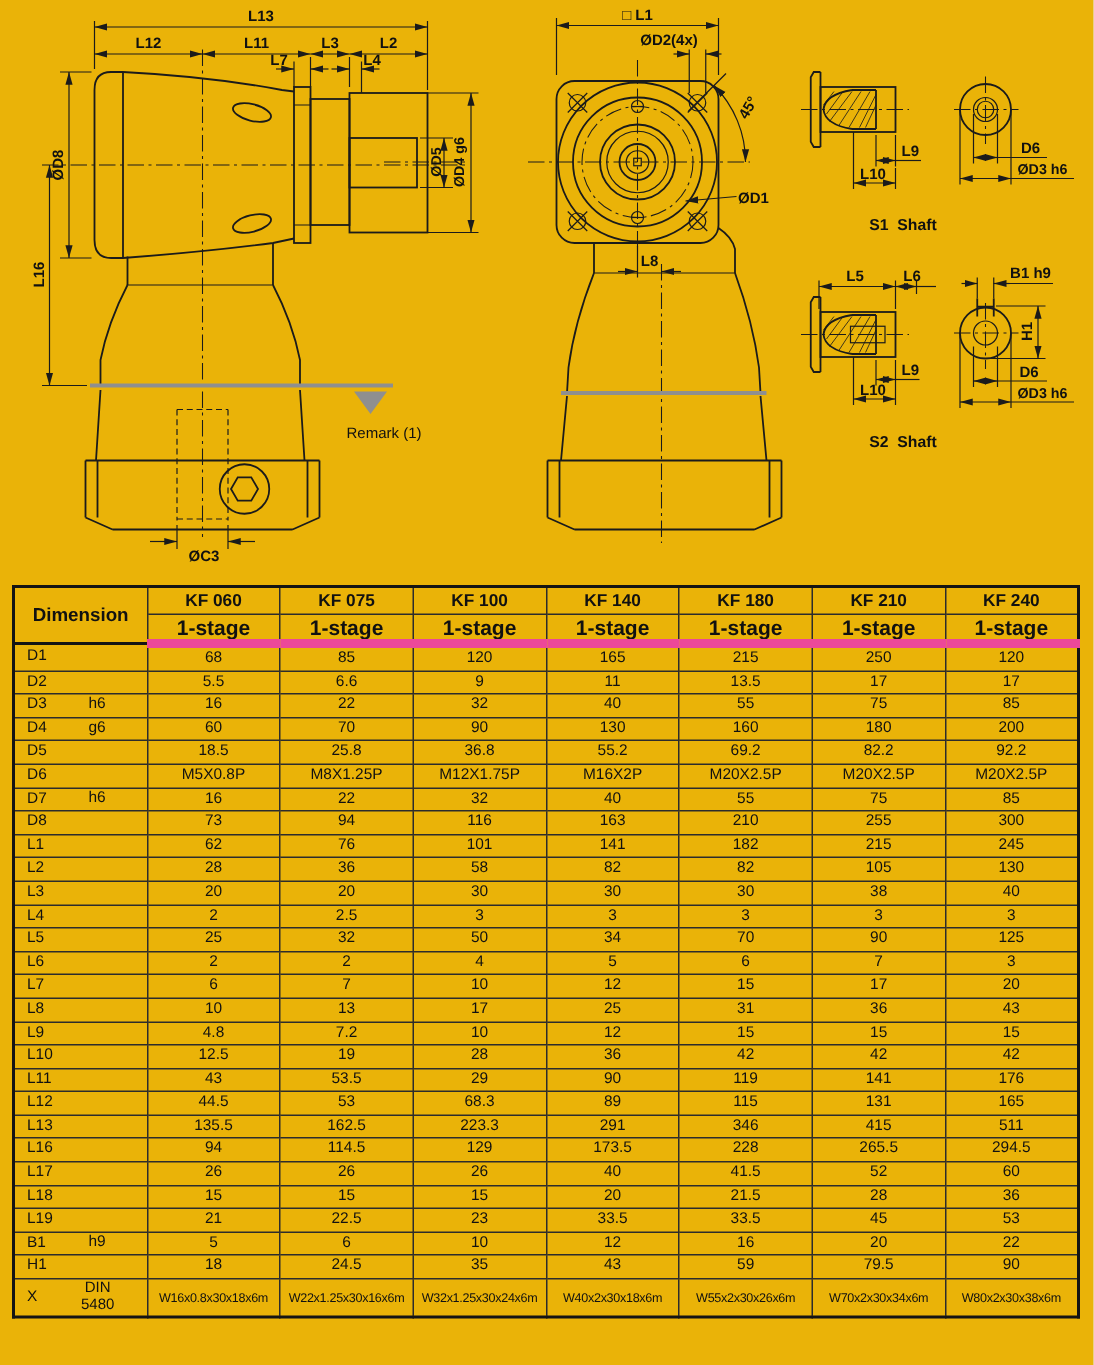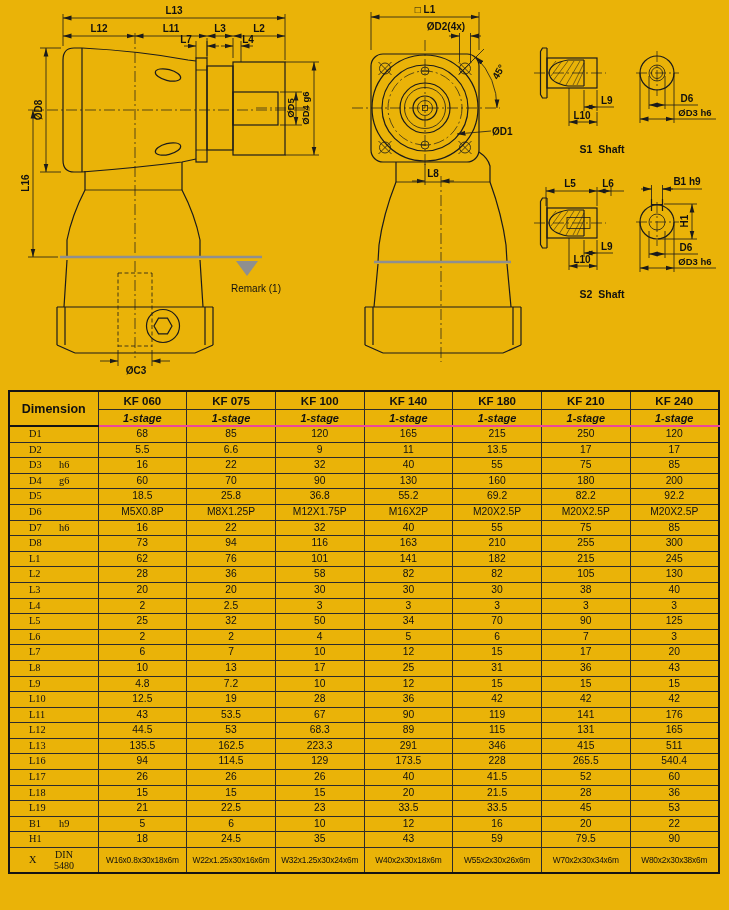--- a/index.html
+++ b/index.html
@@ -18,24 +18,24 @@
   .hl{fill:none;stroke:#1b1b1b;stroke-width:0.8;stroke-dasharray:4 2.5;}
   .gl{fill:none;stroke:#8f8f8f;stroke-width:2.6;}
   .ht{fill:none;stroke:#1b1b1b;stroke-width:0.55;}
 
   .tblwrap{position:absolute;left:8px;top:390px;}
   table{border-collapse:collapse;table-layout:fixed;width:710px;border:2px solid #141414;}
   th,td{border:1px solid #2c2c2c;padding:0;text-align:center;vertical-align:middle;
         font-family:"Liberation Sans",sans-serif;overflow:hidden;}
   thead th{font-weight:bold;}
   th.kf{font-size:11.5px;height:17px;}
-  th.stage{font-size:11px;height:15px;border-bottom:2px solid #ec4899;font-style:italic;}
+  th.stage{font-size:14px;height:15px;border-bottom:6px solid #ec4899;}
   th.dimh{font-size:12.5px;border-bottom:2px solid #141414;}
   tbody td{font-size:10.3px;height:14.6px;line-height:14.6px;}
-  td.dim{position:relative;text-align:left;padding-left:19px;font-family:Liberation Serif, serif;}
+  td.dim{position:relative;text-align:left;padding-left:8px;}
   td.dim .dt{position:absolute;left:49px;top:50%;transform:translateY(-50%);}
   tr.xrow td{height:24px;}
   tr.xrow td.val{font-size:8.4px;letter-spacing:-0.2px;}
   tr.xrow td.dim .dt{left:44px;white-space:pre-line;line-height:10.5px;font-size:10px;text-align:center;}
   .footnote{position:absolute;left:9px;top:887px;font-size:10.8px;color:#111;}
 </style>
 </head>
 <body>
 
 <div class="page">
@@ -439,21 +439,21 @@
             <td class="val">28</td>
             <td class="val">36</td>
             <td class="val">42</td>
             <td class="val">42</td>
             <td class="val">42</td>
           </tr>
           <tr>
             <td class="dim"><span class="dn">L11</span></td>
             <td class="val">43</td>
             <td class="val">53.5</td>
-            <td class="val">67</td>
+            <td class="val">29</td>
             <td class="val">90</td>
             <td class="val">119</td>
             <td class="val">141</td>
             <td class="val">176</td>
           </tr>
           <tr>
             <td class="dim"><span class="dn">L12</span></td>
             <td class="val">44.5</td>
             <td class="val">53</td>
             <td class="val">68.3</td>
@@ -473,21 +473,21 @@
             <td class="val">511</td>
           </tr>
           <tr>
             <td class="dim"><span class="dn">L16</span></td>
             <td class="val">94</td>
             <td class="val">114.5</td>
             <td class="val">129</td>
             <td class="val">173.5</td>
             <td class="val">228</td>
             <td class="val">265.5</td>
-            <td class="val">540.4</td>
+            <td class="val">294.5</td>
           </tr>
           <tr>
             <td class="dim"><span class="dn">L17</span></td>
             <td class="val">26</td>
             <td class="val">26</td>
             <td class="val">26</td>
             <td class="val">40</td>
             <td class="val">41.5</td>
             <td class="val">52</td>
             <td class="val">60</td>

